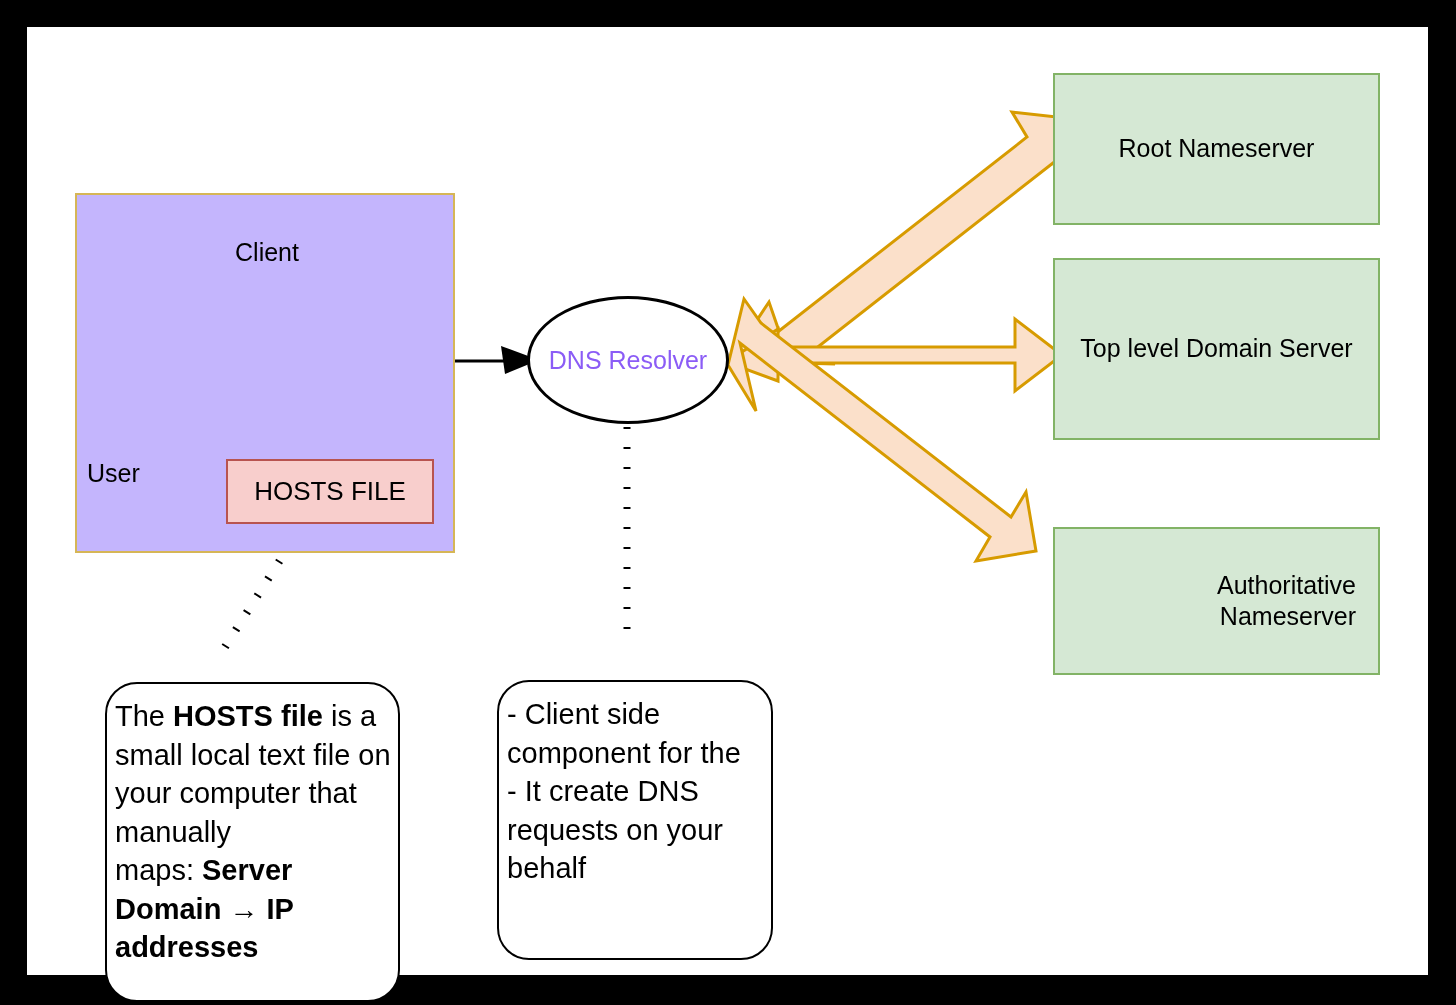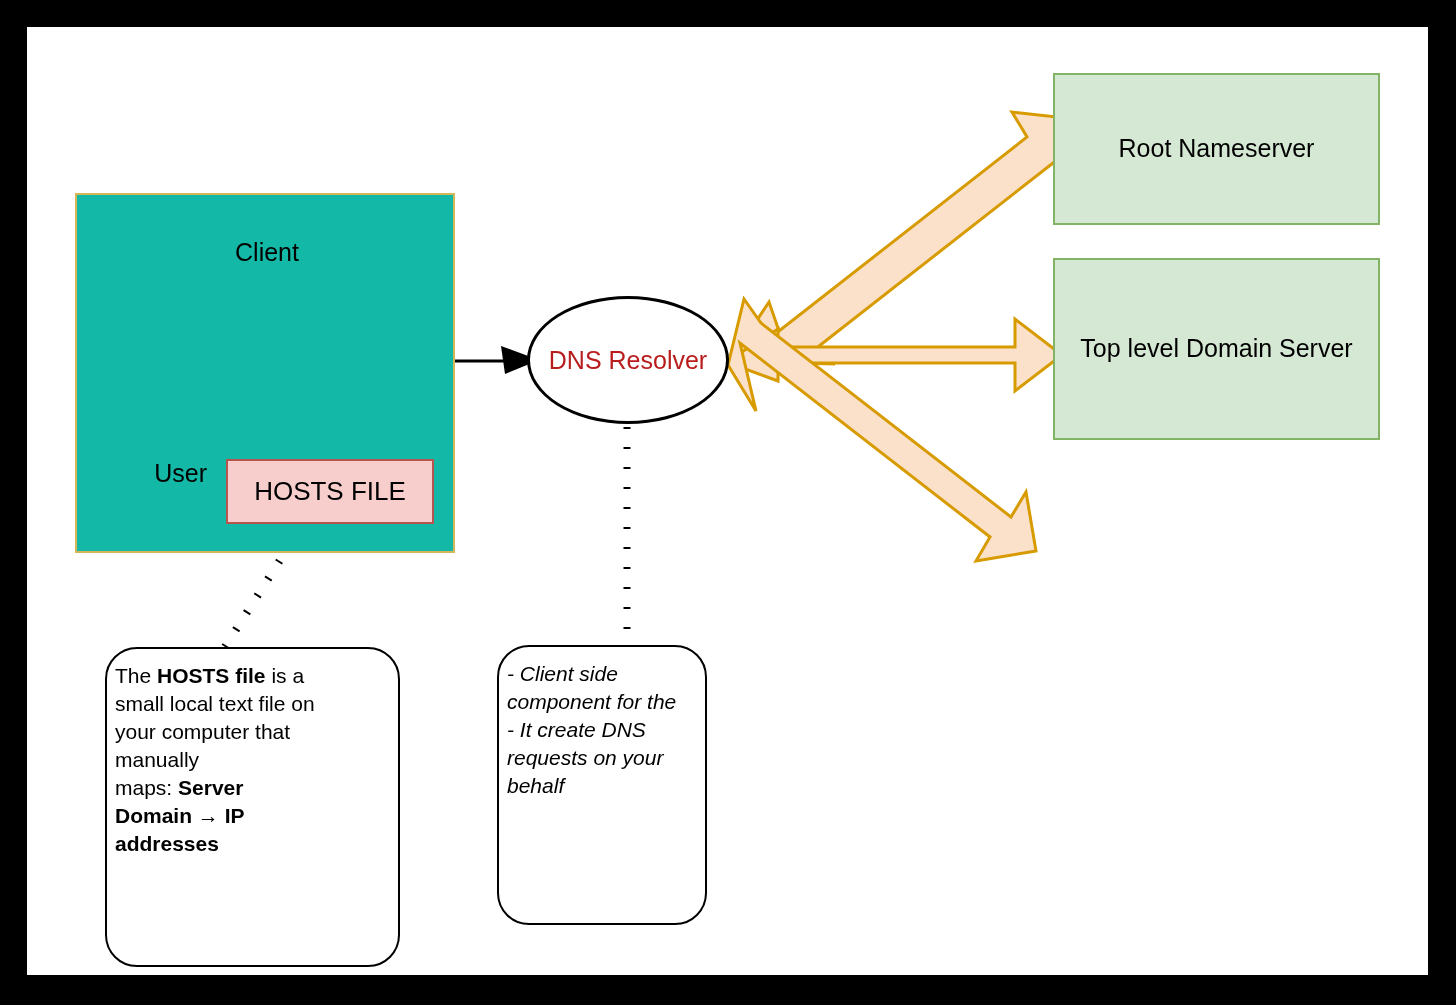--- a/index.html
+++ b/index.html
@@ -27,39 +27,39 @@
     pointer-events: none;
   }
 
   
   .client-box {
     position: absolute;
     left: 48px;
     top: 166px;
     width: 380px;
     height: 360px;
-    background: #14b8a6;
+    background: #c4b5fd;
     border: 2px solid #d6b656;
   }
   .client-title {
     position: absolute;
     left: 0;
     top: 44px;
     width: 380px;
     text-align: center;
     font-size: 25px;
     color: #000;
     line-height: 1.1;
   }
   .user-label {
     position: absolute;
     left: 60px;
     top: 432px;
     width: 120px;
-    text-align: right;
+    text-align: left;
     font-size: 25px;
     color: #000;
   }
 
   
   .hosts-file {
     position: absolute;
     left: 199px;
     top: 432px;
     width: 208px;
@@ -80,21 +80,21 @@
     top: 269px;
     width: 202px;
     height: 128px;
     border: 3px solid #000;
     border-radius: 50%;
     background: #ffffff;
     display: flex;
     align-items: center;
     justify-content: center;
     font-size: 25px;
-    color: #b91c1c;
+    color: #8b5cf6;
     z-index: 6;
   }
 
   
   .server-box {
     position: absolute;
     background: #d5e8d4;
     border: 2px solid #82b366;
     display: flex;
     align-items: center;
@@ -109,28 +109,29 @@
   #srv-0 { left: 1026px; top: 46px;  width: 327px; height: 152px; }
   #srv-1 { left: 1026px; top: 231px; width: 327px; height: 182px; }
   #srv-2 { left: 1026px; top: 500px; width: 327px; height: 148px; }
 
   
   .note-box {
     position: absolute;
     background: #ffffff;
     border: 2px solid #000;
     border-radius: 32px;
-    font-size: 21px;
+    font-size: 29px;
     line-height: 1.33;
     color: #000;
     padding: 13px 0 10px 8px;
     z-index: 7;
+    margin-top: 35px;
   }
   #note-hosts  { left: 78px;  top: 620px; width: 295px; height: 320px; }
-  #note-resolv { left: 470px; top: 618px; width: 210px; height: 280px; font-style: italic; }
+  #note-resolv { left: 470px; top: 618px; width: 276px; height: 280px; }
   .note-box b { font-weight: bold; }
   .note-line { white-space: nowrap; }
 </style>
 </head>
 <body>
 
 <div id="canvas">
 
   <svg id="svg-layer" viewBox="0 0 1401 948">
 
@@ -173,20 +174,21 @@
   <div class="client-box">
     <div class="client-title">Client</div>
   </div>
   <div class="user-label">User</div>
   <div class="hosts-file">HOSTS FILE</div>
 
   <div class="resolver">DNS Resolver</div>
 
   <div class="server-box" id="srv-0">Root Nameserver</div>
   <div class="server-box" id="srv-1">Top level Domain Server</div>
+  <div class="server-box" id="srv-2">Authoritative Nameserver</div>
 
   <div class="note-box" id="note-hosts">
       <div class="note-line"><span>The </span><b>HOSTS file</b><span> is a</span></div>
       <div class="note-line"><span>small local text file on</span></div>
       <div class="note-line"><span>your computer that</span></div>
       <div class="note-line"><span>manually</span></div>
       <div class="note-line"><span>maps: </span><b>Server</b></div>
       <div class="note-line"><b>Domain → IP</b></div>
       <div class="note-line"><b>addresses</b></div>
     </div>

